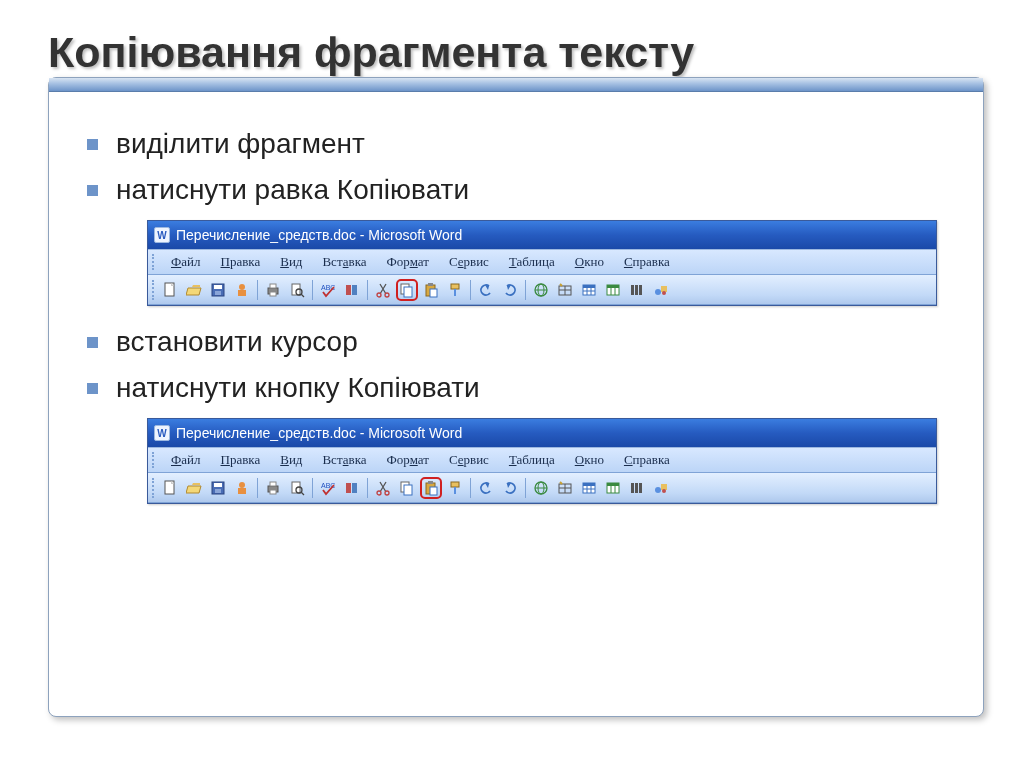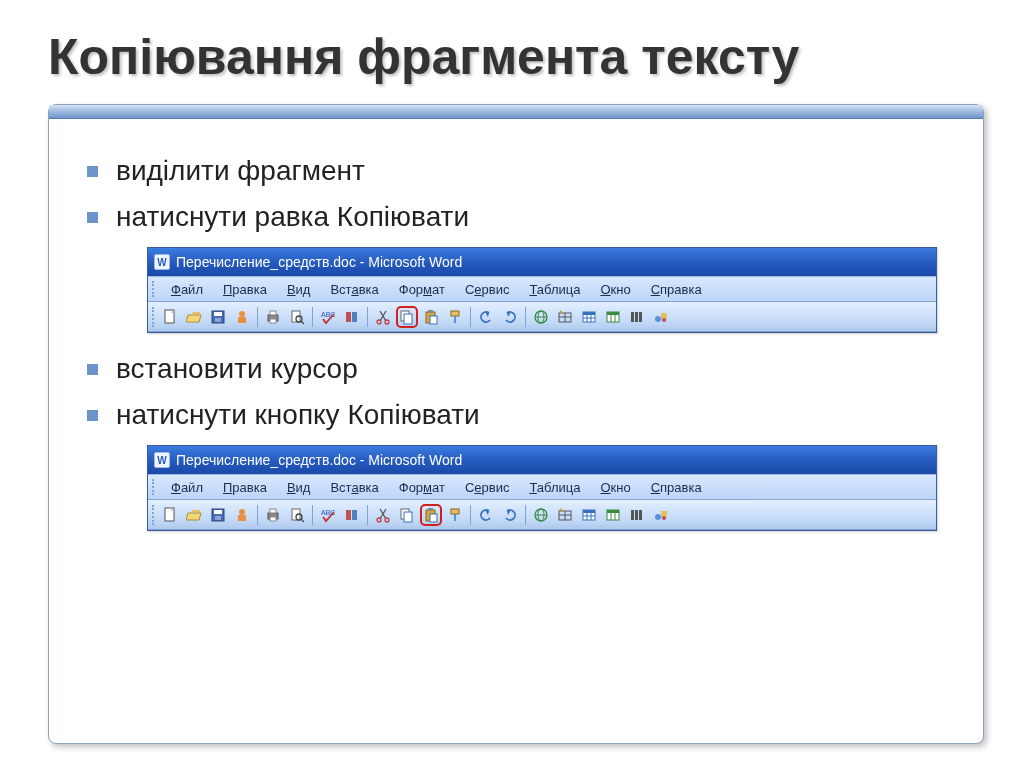--- a/index.html
+++ b/index.html
@@ -10,25 +10,24 @@
     height: 767px;
     overflow: hidden;
   }
   .slide {
     position: relative;
     width: 100%;
     height: 100%;
     padding: 28px 40px 20px 48px;
   }
   h1.title {
-    font-size: 50px;
+    font-size: 43px;
     font-weight: bold;
     color: #333;
     text-shadow: 2px 2px 3px rgba(0,0,0,0.25);
-    margin-bottom: 18px;
   }
   .content-frame {
     border: 1px solid #8da2bd;
     border-radius: 8px;
     background: #fff;
     padding: 0;
     box-shadow: 3px 3px 6px rgba(0,0,0,0.25);
     height: 640px;
     position: relative;
   }
@@ -89,20 +88,21 @@
   .menubar {
     height: 26px;
     background: linear-gradient(to bottom, #d8e8ff 0%, #bcd5f7 100%);
     border-top: 1px solid #9cb8e0;
     border-bottom: 1px solid #7fa3d6;
     display: flex;
     align-items: center;
     padding: 0 4px;
     font-size: 13px;
     color: #1a2d4d;
+    font-family: Liberation Serif, serif;
   }
   .menubar span.mgrip {
     width: 3px;
     height: 16px;
     border-left: 2px dotted #7fa3d6;
     margin-right: 6px;
   }
   .menubar span.mi {
     padding: 2px 10px;
     cursor: default;

